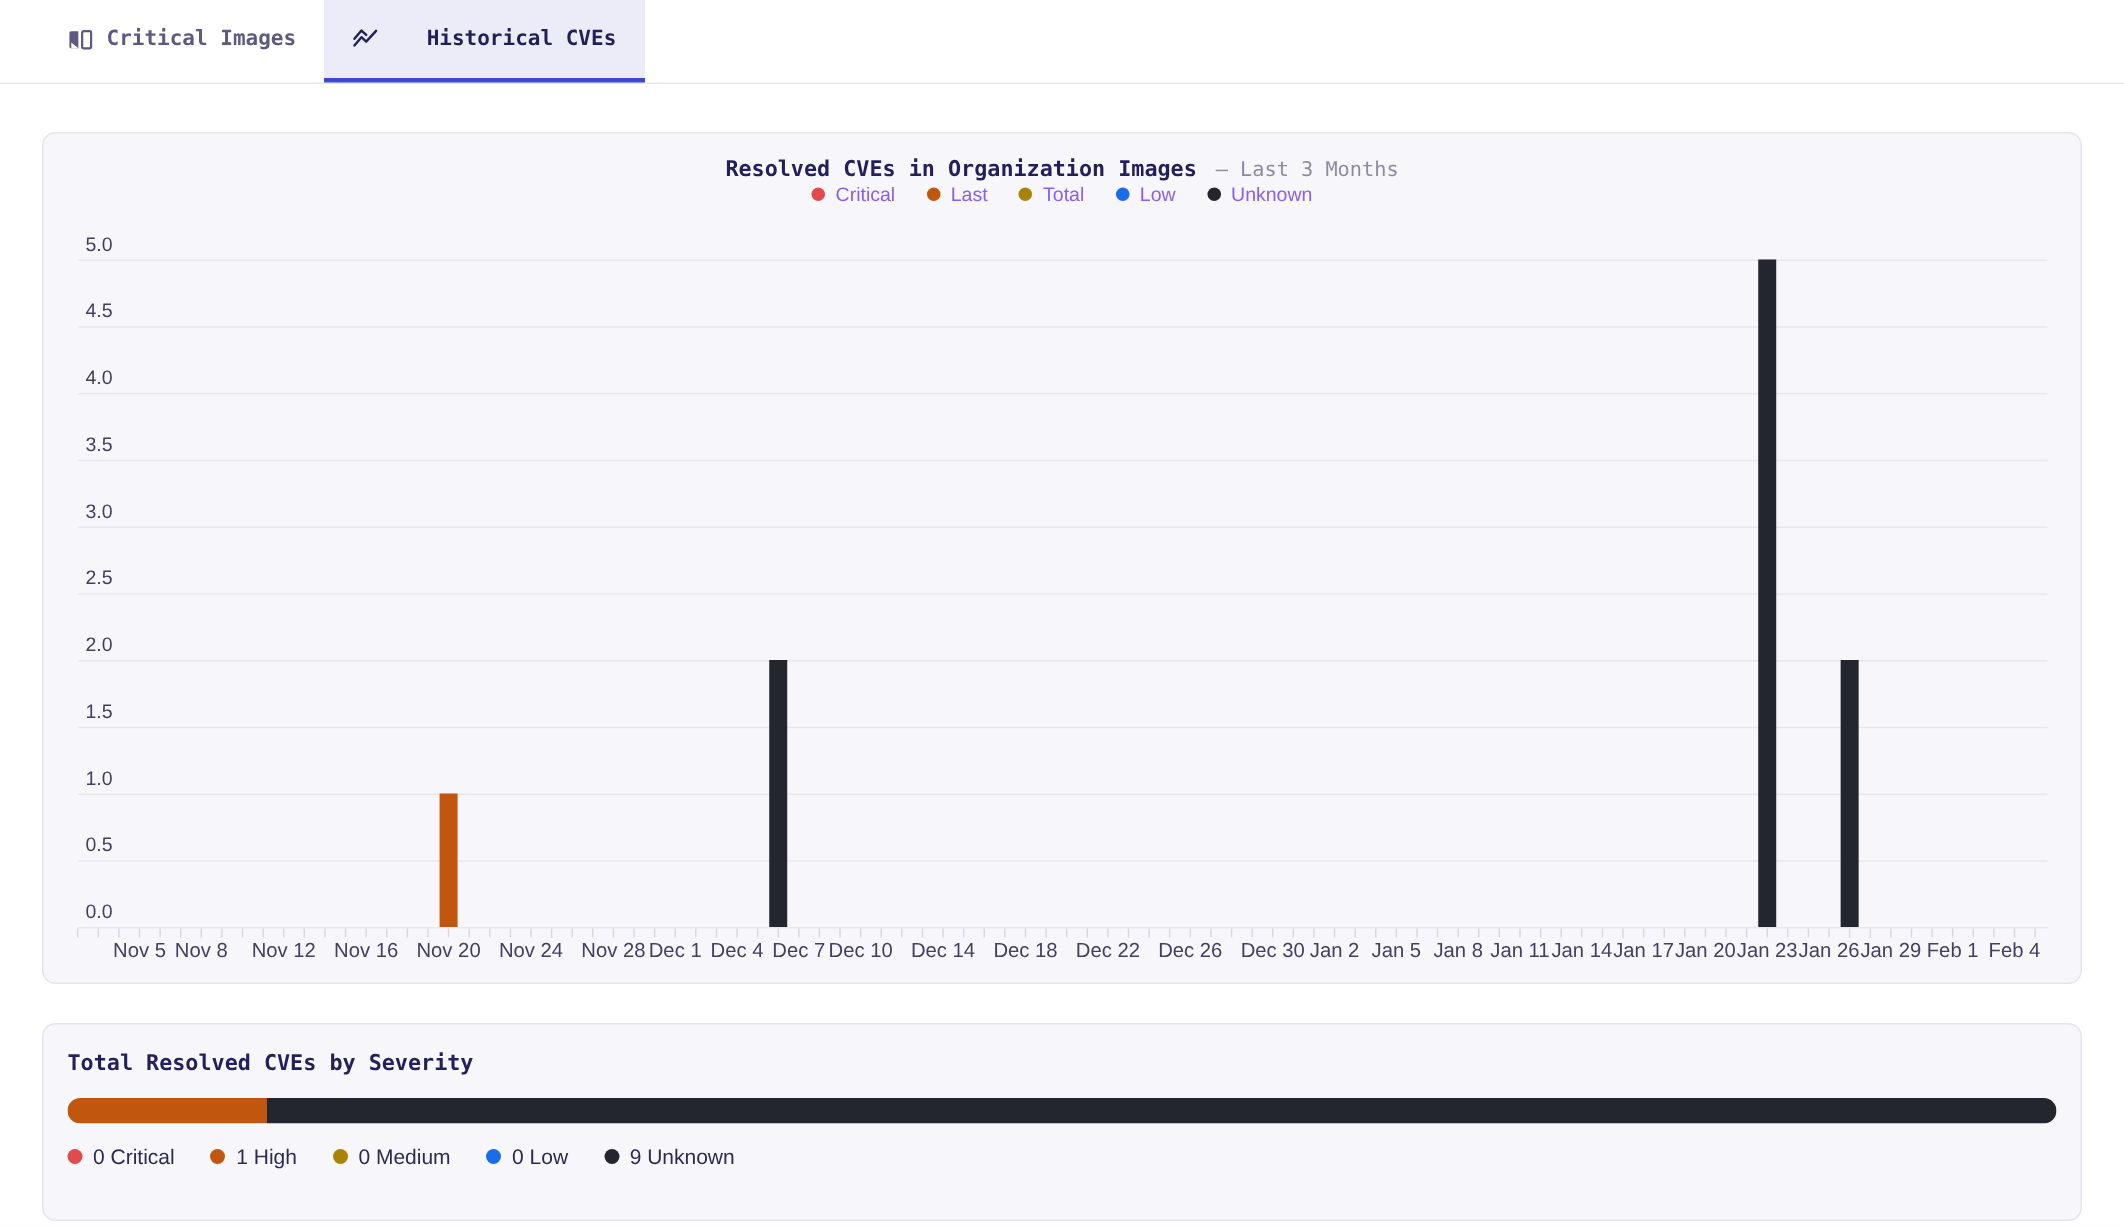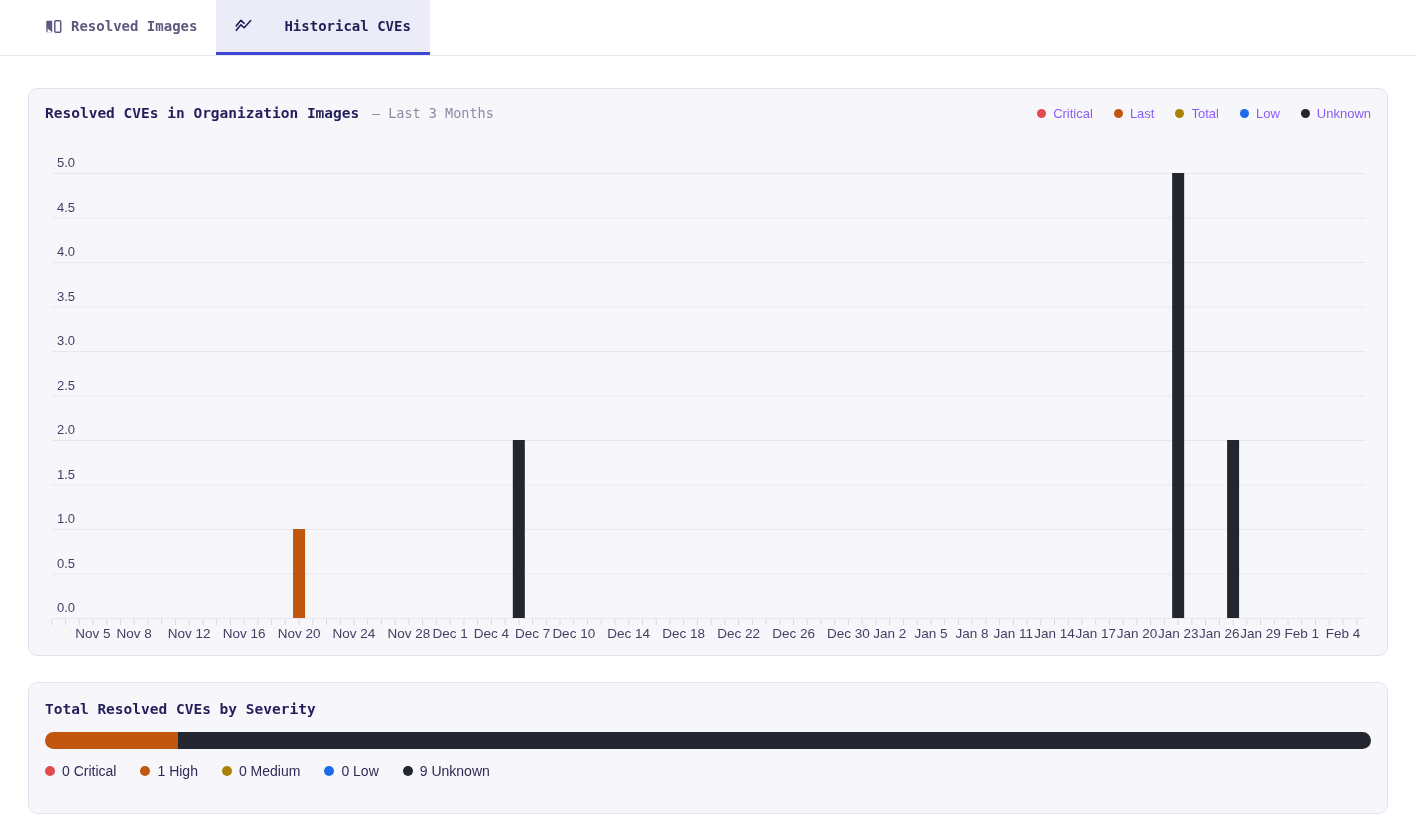--- a/index.html
+++ b/index.html
@@ -15,21 +15,21 @@
   .tab.active { background:#ececf8; color:#221e57; border-bottom:3px solid #3f48d6;gap:32px; }
   .tab .ticon { display:flex; align-items:center; }
 
   
   .card { position:absolute; left:28px; width:1360px; background:#f7f7fb;
           border:1px solid #e4e4ee; border-radius:9px; }
   #history-card { top:88px; height:568px; overflow:hidden; }
   #totals-card  { top:682px; height:132px; padding:18px 16px 16px 16px; }
 
   .card-header { position:absolute; top:15px; left:16px; right:16px; display:flex;
-                 align-items:center; justify-content:space-between; z-index:2; }
+                 align-items:center; justify-content:space-between; z-index:2;flex-direction:column; }
   .card-title { font-family:"DejaVu Sans Mono","Liberation Mono",monospace; font-weight:bold;
                 font-size:14.5px; color:#241f5c; }
   .card-subtitle { font-family:"DejaVu Sans Mono","Liberation Mono",monospace; font-weight:normal;
                    font-size:13.5px; color:#8d8aa3; }
 
   
   .legend-row { display:flex; align-items:center; gap:21px; }
   .legend-item { display:flex; align-items:center; gap:7px; font-size:13px; color:#8b5cf6; }
   .dot { width:9px; height:9px; border-radius:50%; display:inline-block; flex:0 0 auto; }
 
@@ -49,21 +49,21 @@
 
 <div class="tabbar">
   <div class="tab">
     <span class="ticon">
       <svg width="17" height="17" viewBox="0 0 16 16" fill="none">
         <path d="M2.2 2.6h4.6v10.8H2.2a1 1 0 0 1-1-1V3.6a1 1 0 0 1 1-1z" fill="currentColor"></path>
         <path d="M6.8 13.4 2.4 9.8v3.6z" fill="#ffffff"></path>
         <rect x="9.2" y="2.6" width="5.6" height="10.8" rx="1" stroke="currentColor" stroke-width="1.4"></rect>
       </svg>
     </span>
-    <span>Resolved Images</span>
+    <span>Critical Images</span>
   </div>
   <div class="tab active">
     <span class="ticon">
       <svg width="17" height="17" viewBox="0 0 16 16" fill="none" stroke="currentColor" stroke-width="1.5" stroke-linecap="round" stroke-linejoin="round">
         <polyline points="1.2,11.6 5.6,6.4 8.6,9.2 14.8,2.4"></polyline>
         <polyline points="1.2,7.4 5.6,2.2 8.6,5"></polyline>
       </svg>
     </span>
     <span>Historical CVEs</span>
   </div>

